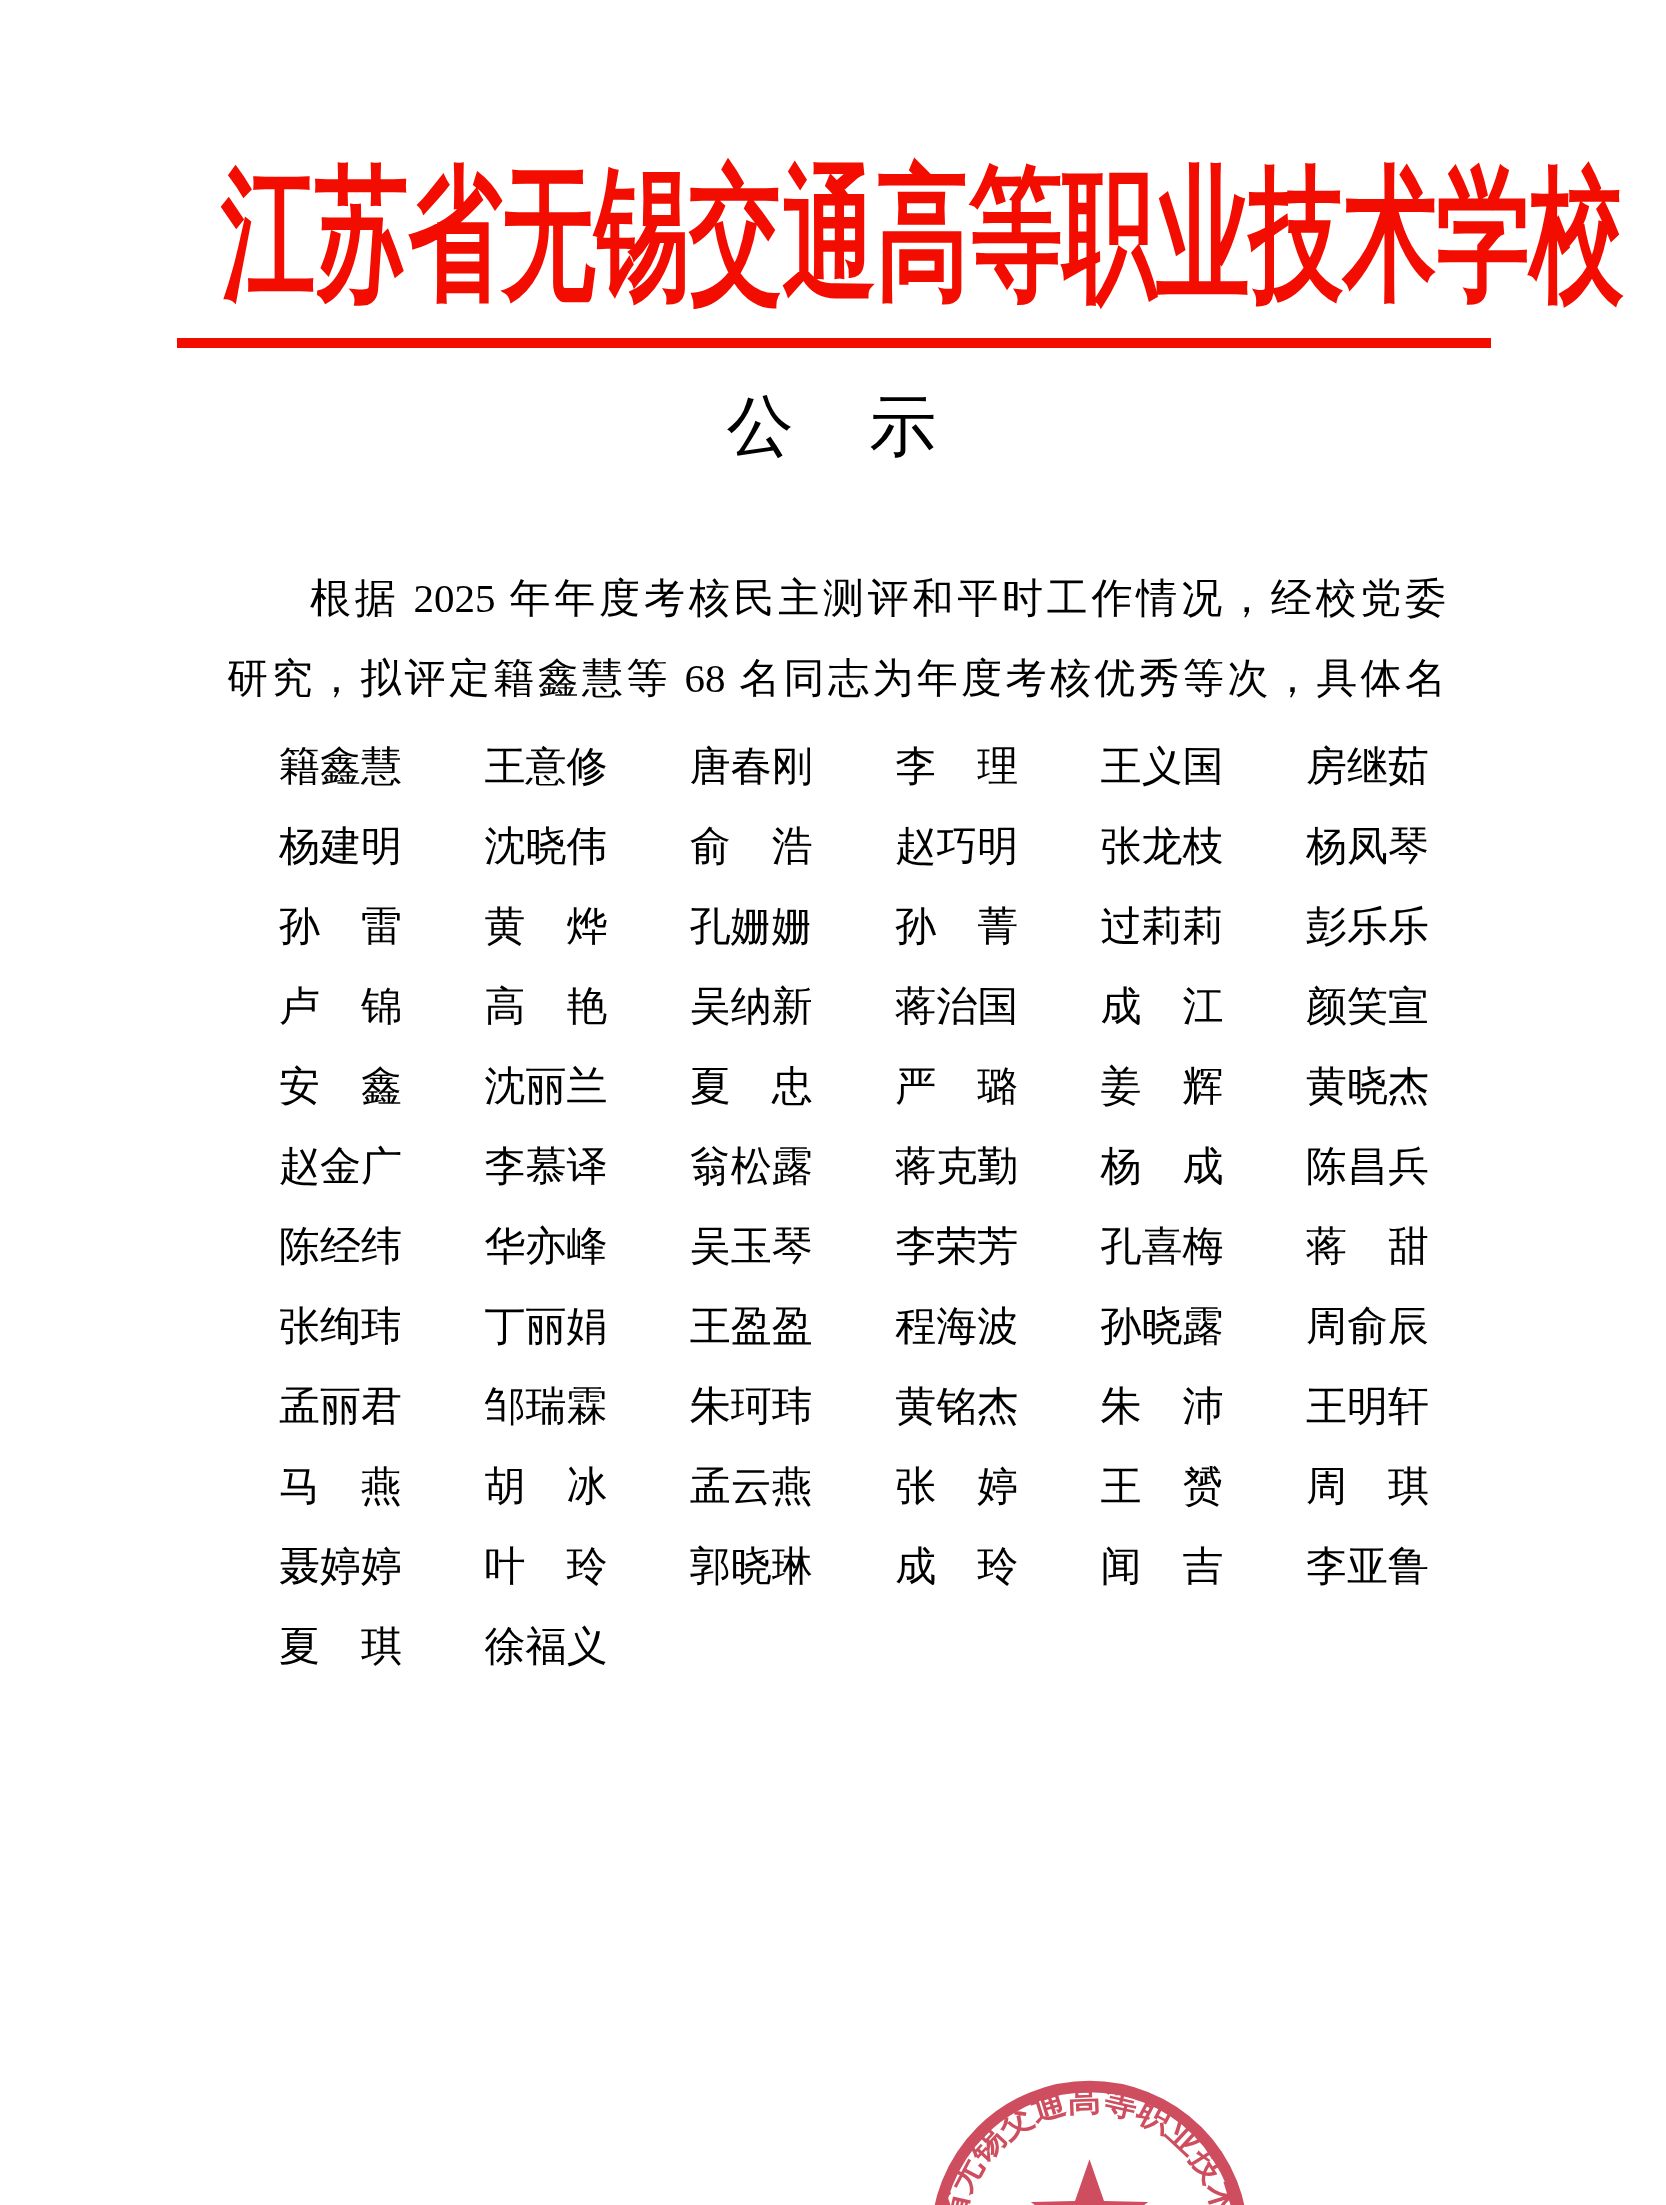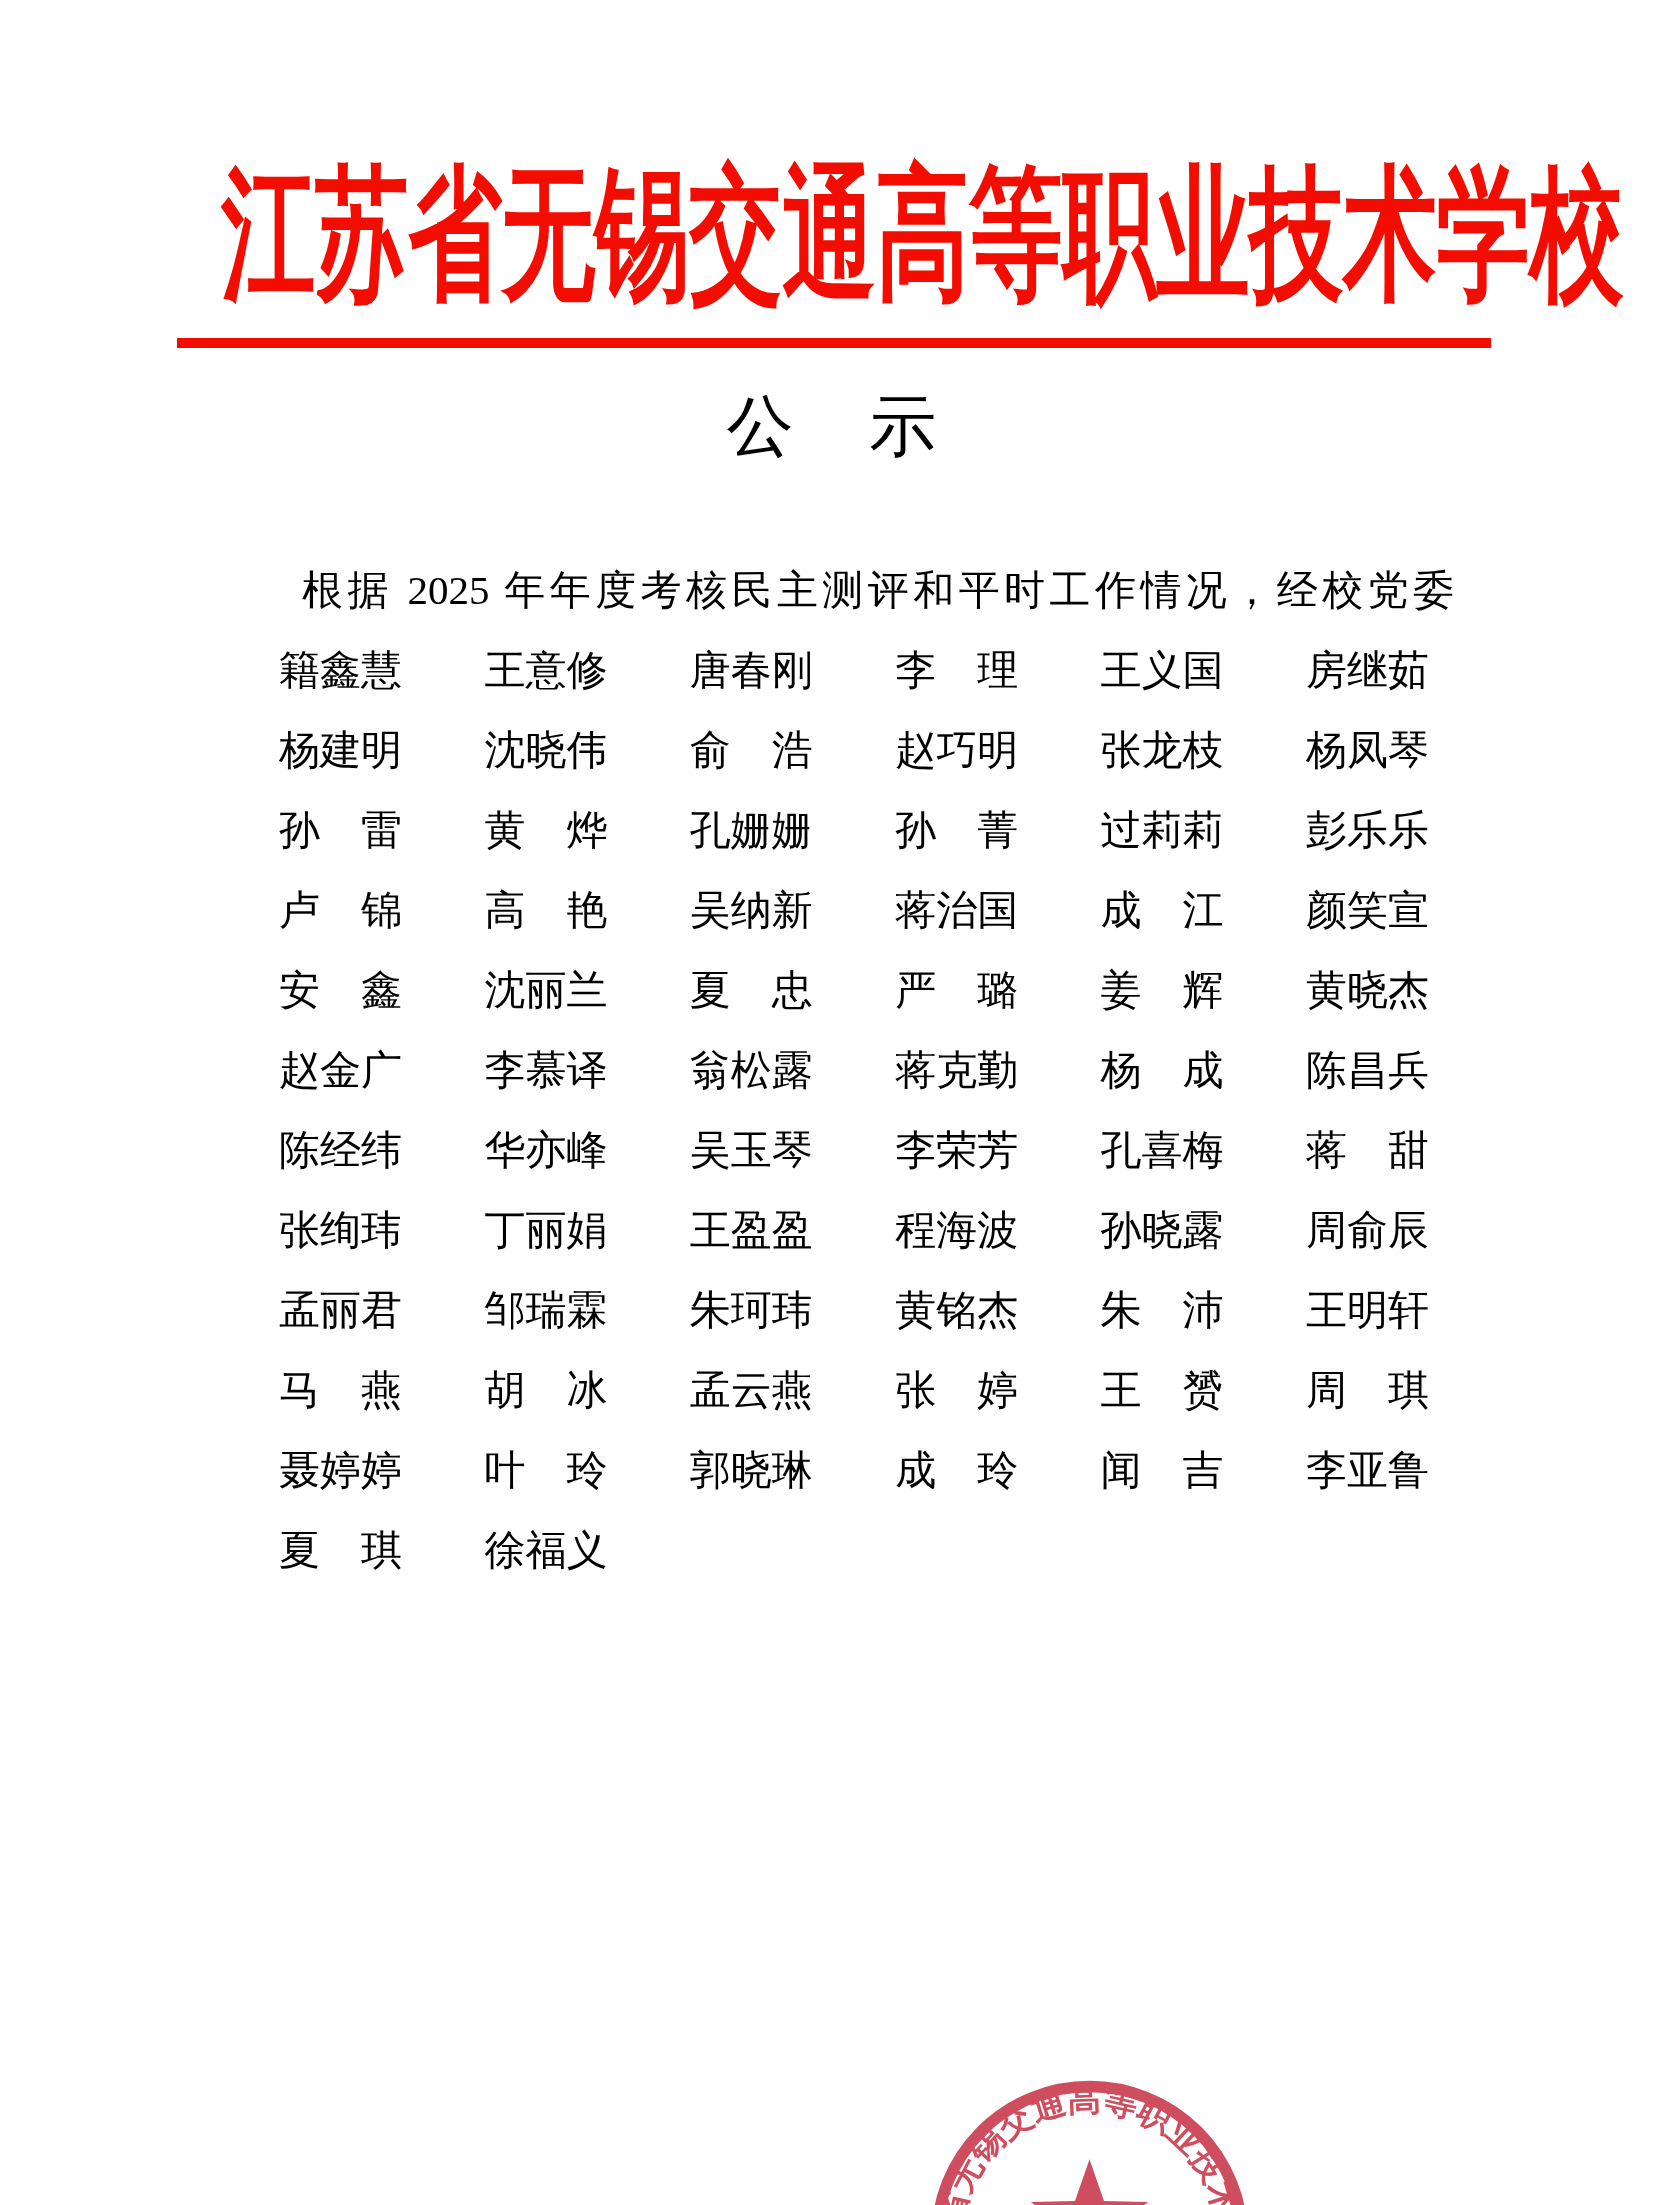--- a/index.html
+++ b/index.html
@@ -29,21 +29,21 @@
   .doc-title{
     position:absolute;top:385px;left:0;width:100%;margin:0;
     text-align:center;font-size:67px;line-height:1.25;
     font-weight:normal;letter-spacing:4.4px;white-space:nowrap;
   }
   
   .content{
     position:absolute;left:219px;top:550px;width:1235px;
     font-size:41px;line-height:80px;
   }
-  .para{margin:0;}
+  .para{margin:8px;}
   .para .gen-item{
     text-align:justify;text-align-last:justify;
     text-justify:inter-ideograph;
   }
   .para .gen-item.last{text-align-last:left;}
   .para .gen-item:first-child{text-indent:83px;}
   .names-grid{
     display:grid;
     grid-template-columns:repeat(6,124px);
     justify-content:space-between;
@@ -74,20 +74,21 @@
 
   <h1 class="school-title"><span class="stretch">江苏省无锡交通高等职业技术学校</span></h1>
 
   <div class="title-underline"></div>
 
   <h2 class="doc-title">公　示</h2>
 
   <div class="content">
     <div class="para">
         <div class="gen-item">根据 2025 年年度考核民主测评和平时工作情况，经校党委</div>
+        <div class="gen-item">研究，拟评定籍鑫慧等 68 名同志为年度考核优秀等次，具体名</div>
       </div>
 
     <div class="names-grid">
         <div class="gen-item">籍鑫慧</div>
         <div class="gen-item">王意修</div>
         <div class="gen-item">唐春刚</div>
         <div class="gen-item">李　理</div>
         <div class="gen-item">王义国</div>
         <div class="gen-item">房继茹</div>
         <div class="gen-item">杨建明</div>

